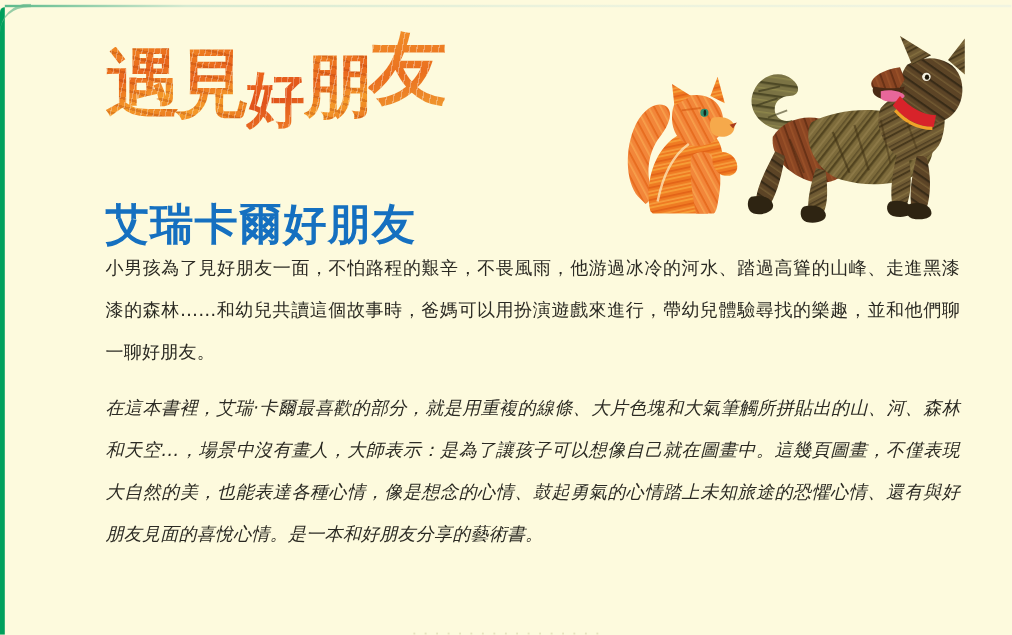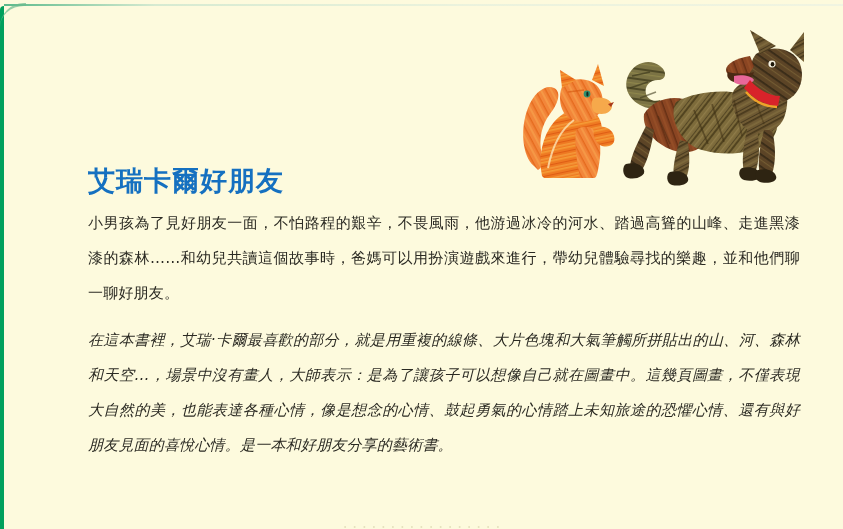--- a/index.html
+++ b/index.html
@@ -101,21 +101,21 @@
       repeating-linear-gradient(100deg, rgba(255,255,255,.32) 0px, rgba(255,255,255,.32) 1px, rgba(0,0,0,0) 1px, rgba(0,0,0,0) 6px),
       linear-gradient(170deg, #f2922b 0%, #ea6f1f 55%, #f09b30 100%);
     -webkit-background-clip: text; background-clip: text; }
 
   
   .subtitle {
     position: absolute;
     left: 88px;
     top: 163px;
     font-family: "DejaVu Sans", "Liberation Sans", sans-serif;
-    font-size: 27px;
+    font-size: 36px;
     font-weight: bold;
     color: #1570c0;
     letter-spacing: 1px;
     white-space: nowrap;
   }
 
   
   .body-copy {
     position: absolute;
     left: 88px;
@@ -283,20 +283,23 @@
 
         <path d="M196 92 L210 126" stroke="#3b2d12" stroke-width="1.8" opacity=".55" fill="none"></path>
         <path d="M214 86 L226 124" stroke="#3b2d12" stroke-width="1.8" opacity=".5" fill="none"></path>
         <path d="M236 82 L244 118" stroke="#3b2d12" stroke-width="1.6" opacity=".45" fill="none"></path>
         <path d="M258 84 L266 106" stroke="#3b2d12" stroke-width="1.6" opacity=".4" fill="none"></path>
         <path d="M160 98 L172 126" stroke="#4a2a11" stroke-width="1.6" opacity=".5" fill="none"></path>
       </g>
     </svg>
   </div>
 
+  <div class="title">
+    <span class="ch c1">遇</span><span class="ch c2">見</span><span class="ch c3">好</span><span class="ch c4">朋</span><span class="ch c5">友</span>
+  </div>
 
   <div class="subtitle">艾瑞卡爾好朋友</div>
 
   <div class="body-copy">
     <p>小男孩為了見好朋友一面，不怕路程的艱辛，不畏風雨，他游過冰冷的河水、踏過高聳的山峰、走進黑漆漆的森林……和幼兒共讀這個故事時，爸媽可以用扮演遊戲來進行，帶幼兒體驗尋找的樂趣，並和他們聊一聊好朋友。</p>
     <p>在這本書裡，艾瑞‧卡爾最喜歡的部分，就是用重複的線條、大片色塊和大氣筆觸所拼貼出的山、河、森林和天空…，場景中沒有畫人，大師表示：是為了讓孩子可以想像自己就在圖畫中。這幾頁圖畫，不僅表現大自然的美，也能表達各種心情，像是想念的心情、鼓起勇氣的心情踏上未知旅途的恐懼心情、還有與好朋友見面的喜悅心情。是一本和好朋友分享的藝術書。</p>
   </div>
 
   <div class="bottom-fade">· · · · · · · · · · · · · · · · ·</div>
 

